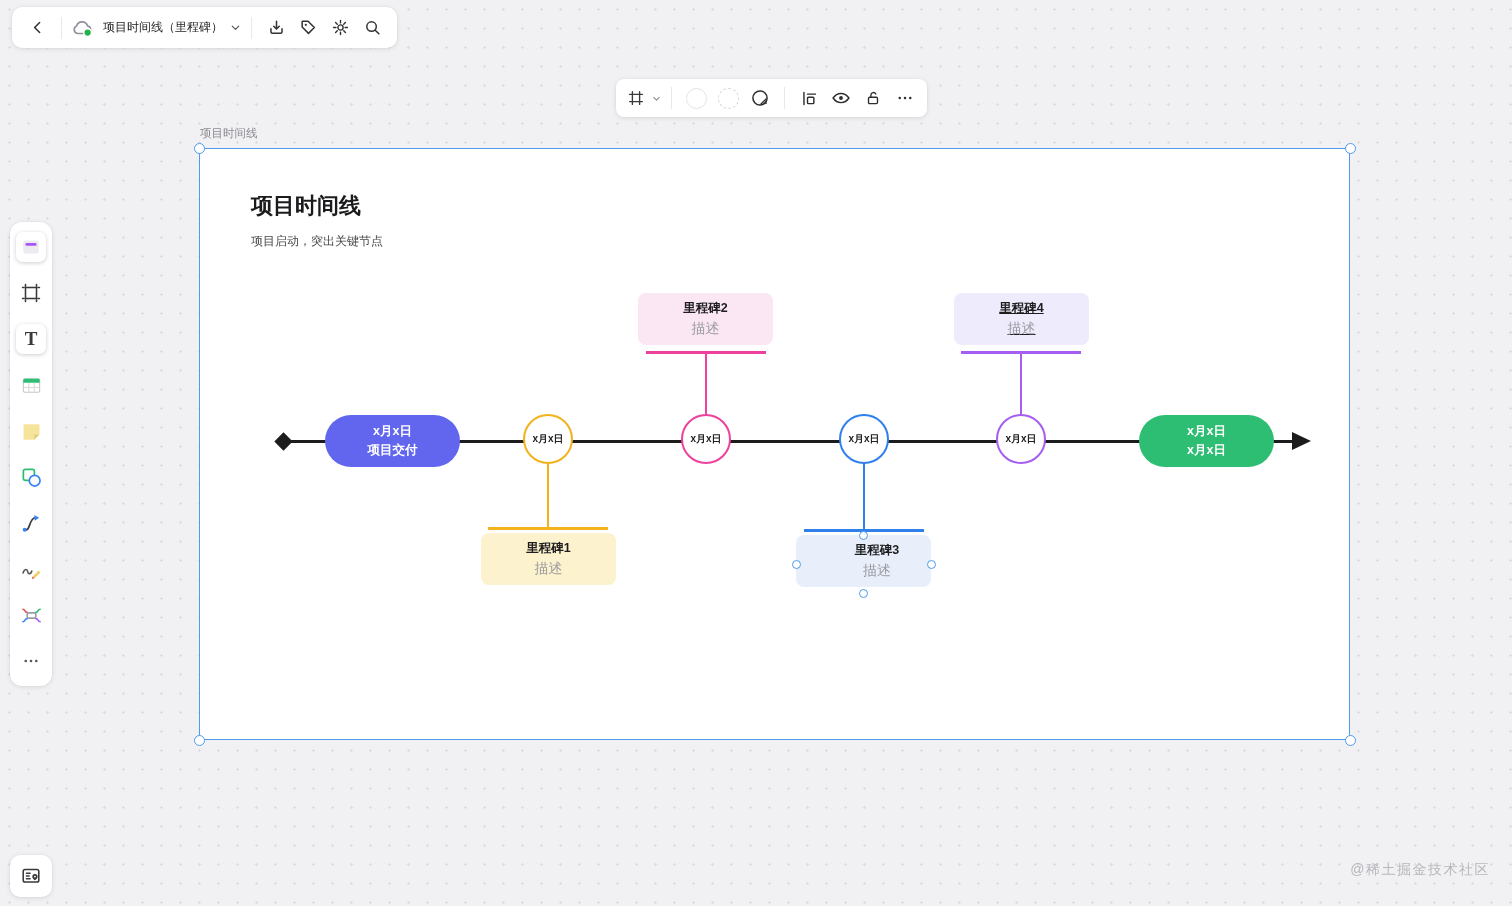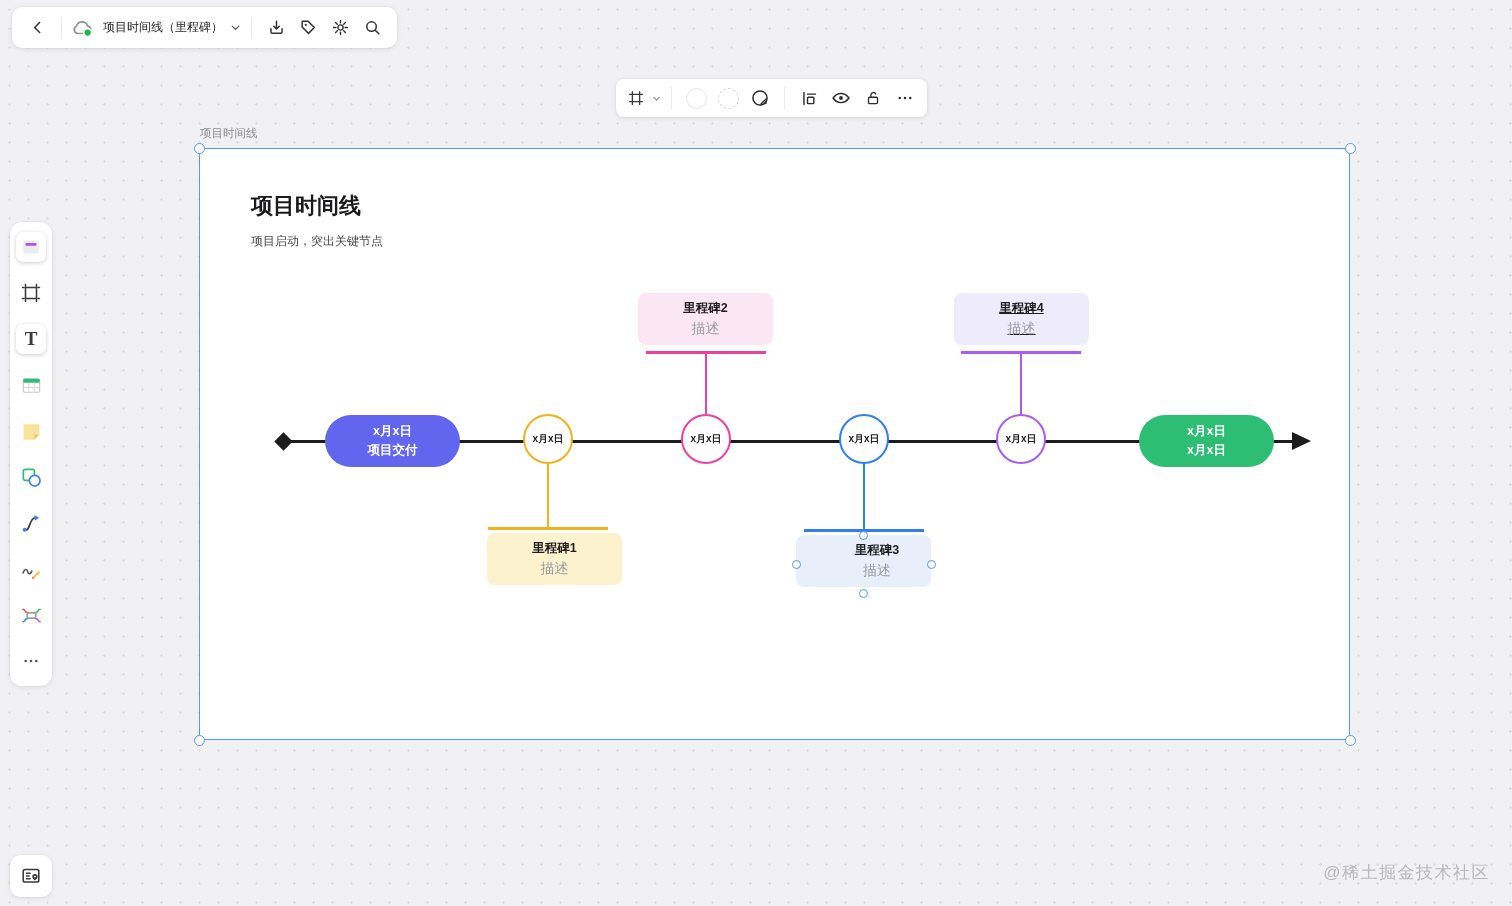--- a/index.html
+++ b/index.html
@@ -77,21 +77,21 @@
   .ms-card {
     position:absolute; width:135px; height:52px; border-radius:8px; z-index:2;
     display:flex; flex-direction:column; align-items:center; justify-content:center; gap:3px; cursor:pointer;
   }
   .ms-name { font-size:12.5px; font-weight:bold; color:#1e1e20; }
   .ms-desc { font-size:14px; color:#9a9aa0; }
   .cpoint {
     position:absolute; width:9px; height:9px; border-radius:50%;
     background:#fff; border:1.5px solid #4f9bf0; z-index:5;
   }
-  #watermark { position:absolute; right:22px; top:861px; font-size:17px; color:#b7b7bc; letter-spacing:1.5px; }
+  #watermark { position:absolute; right:22px; top:861px; font-size:14px; color:#b7b7bc; letter-spacing:1.5px; }
   svg { display:block; }
 </style>
 </head>
 <body>
 
 <div id="frame-label">项目时间线</div>
 
 <div id="frame">
   <div class="handle" style="left:-6.5px; top:-6.5px;"></div>
   <div class="handle" style="right:-6.5px; top:-6.5px;"></div>
@@ -112,21 +112,21 @@
   <div class="pill" style="left: 939px; background-color: rgb(45, 189, 115);">
     <span>x月x日</span>
     <span>x月x日</span>
   </div>
 
   <div class="tl-circle" style="left: 323px; border-color: rgb(242, 178, 28);">
     <span>x月x日</span>
   </div>
   <div class="vline" style="left: 346.5px; top: 313px; height: 66px; background-color: rgb(242, 178, 28);"></div>
   <div class="hline" style="left: 288px; top: 378px; background-color: rgb(242, 178, 28);"></div>
-  <div class="ms-card" style="left: 287px; top: 384px; background-color: rgb(252, 242, 205);">
+  <div class="ms-card" style="left: 281px; top: 384px; background-color: rgb(252, 242, 205);">
     <div class="ms-name">里程碑1</div>
     <div class="ms-desc">描述</div>
   </div>
 
   <div class="tl-circle" style="left: 481px; border-color: rgb(238, 64, 157);">
     <span>x月x日</span>
   </div>
   <div class="vline" style="left: 504.5px; top: 204px; height: 63px; background-color: rgb(238, 64, 157);"></div>
   <div class="hline" style="left: 446px; top: 202px; background-color: rgb(238, 64, 157);"></div>
   <div class="ms-card" style="left: 438px; top: 144px; background-color: rgb(251, 231, 243);">

